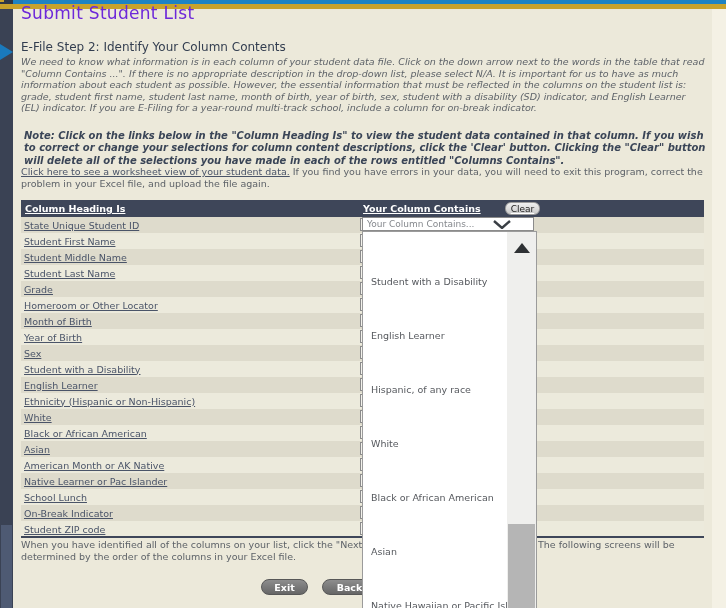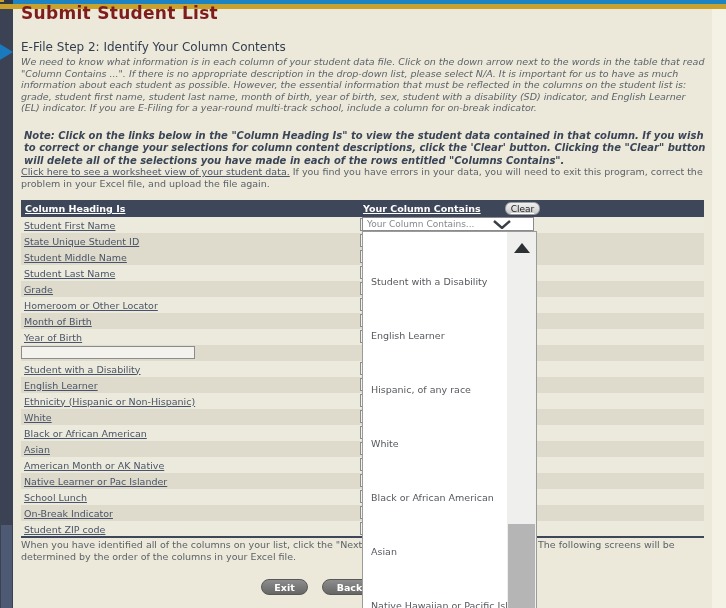--- a/index.html
+++ b/index.html
@@ -15,21 +15,21 @@
   
   .sidebar{position:absolute;left:0;top:9px;width:13px;height:599px;background:#3A4254;}
   .sidebar-thumb{position:absolute;left:1px;top:516px;width:11px;height:83px;background:#4E5A73;}
   .nav-arrow{position:absolute;left:0;top:35px;width:0;height:0;
     border-top:8px solid transparent;border-bottom:8px solid transparent;border-left:13px solid #1A7ABD;}
 
   
   .right-strip{position:absolute;left:712px;top:9px;width:14px;height:599px;background:#F4F1E5;}
 
   
-  h1{position:absolute;left:21px;top:3px;margin:0;font-size:17px;font-weight:700;color:#7f1d1d;letter-spacing:.3px;}
+  h1{position:absolute;left:21px;top:3px;margin:0;font-size:17px;font-weight:400;color:#6d28d9;letter-spacing:.3px;}
   h2{position:absolute;left:21px;top:40px;margin:0;font-size:12px;font-weight:500;color:#333E50;}
   .intro{position:absolute;left:21px;top:56px;width:686px;margin:0;font-size:9.5px;line-height:11.6px;color:#5D6268;font-style:italic;}
   .note{position:absolute;left:21px;top:127px;width:686px;margin:3px;font-size:10px;line-height:12.4px;
     color:#3A4557;font-weight:bold;font-style:italic;}
   .linkline{position:absolute;left:21px;top:166px;width:686px;margin:0;font-size:9.5px;line-height:12px;color:#5D6268;}
   .wlink{color:#4A5468;text-decoration:underline;cursor:pointer;}
 
   
   .table{position:absolute;left:21px;top:200px;width:683px;}
   .thead{display:flex;height:17px;background:#3E4659;color:#fff;}
@@ -98,40 +98,40 @@
 
   <div class="table">
     <div class="thead">
       <div class="th th1">Column Heading Is</div>
       <div class="th th2">
         <span>Your Column Contains</span>
         <button class="clear-btn">Clear</button>
       </div>
     </div>
     <div class="tbody">
+  <div class="trow odd">
+    <div class="tcell-left">
+      <a class="row-link">State Unique Student ID</a>
+    </div>
+    <div class="tcell-right">
+      <div class="sliver"></div>
+    </div>
+  </div>
+
   <div class="trow even">
     <div class="tcell-left">
       <a class="row-link">Student First Name</a>
     </div>
     <div class="tcell-right">
       <div class="sliver"></div>
     </div>
   </div>
 
   <div class="trow odd">
     <div class="tcell-left">
-      <a class="row-link">State Unique Student ID</a>
-    </div>
-    <div class="tcell-right">
-      <div class="sliver"></div>
-    </div>
-  </div>
-
-  <div class="trow odd">
-    <div class="tcell-left">
       <a class="row-link">Student Middle Name</a>
     </div>
     <div class="tcell-right">
       <div class="sliver"></div>
     </div>
   </div>
 
   <div class="trow even">
     <div class="tcell-left">
       <a class="row-link">Student Last Name</a>
@@ -171,20 +171,23 @@
   <div class="trow even">
     <div class="tcell-left">
       <a class="row-link">Year of Birth</a>
     </div>
     <div class="tcell-right">
       <div class="sliver"></div>
     </div>
   </div>
 
   <div class="trow odd">
+    <div class="tcell-left">
+      <a class="row-link">Sex</a>
+    </div>
     <div class="tcell-right">
       <div class="sliver"></div>
     </div>
   </div>
 
   <div class="trow even">
     <div class="tcell-left">
       <a class="row-link">Student with a Disability</a>
     </div>
     <div class="tcell-right">

